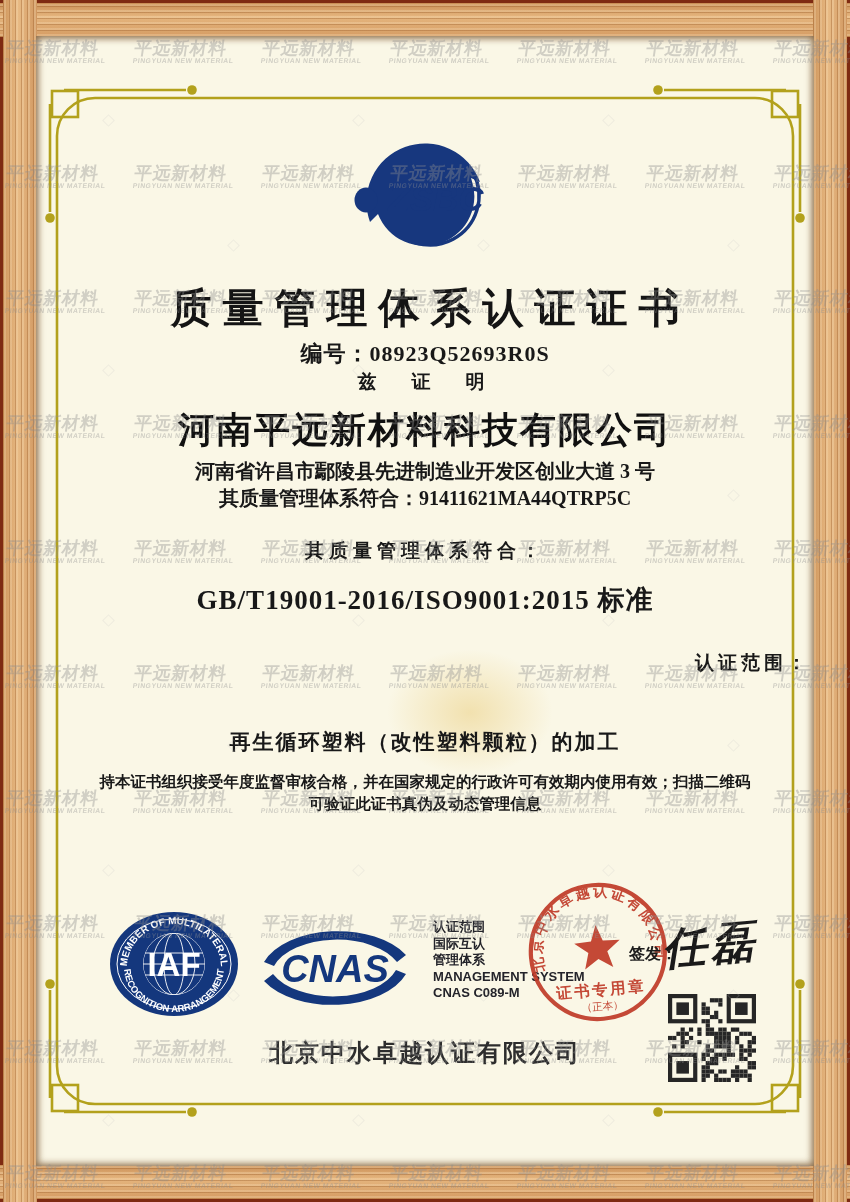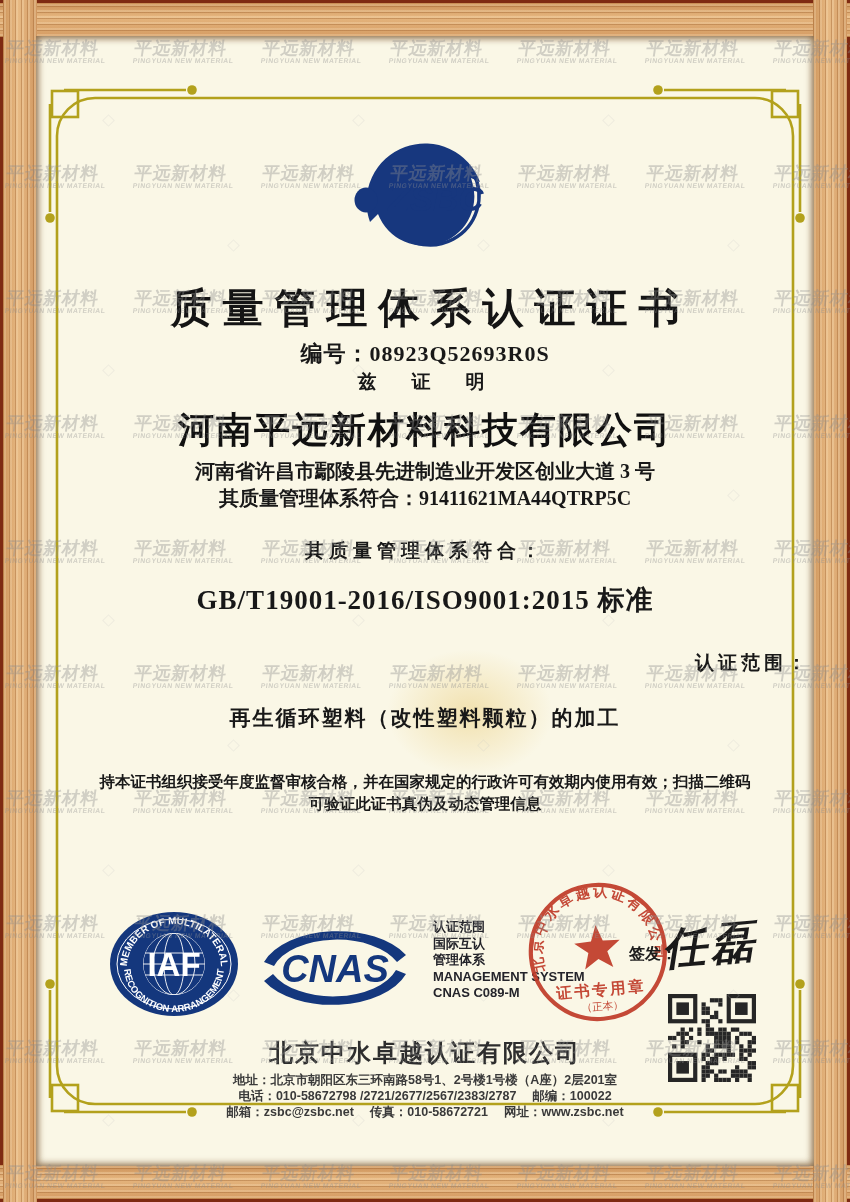--- a/index.html
+++ b/index.html
@@ -37,21 +37,21 @@
   .logo-zsbc{position:absolute;left:352px;top:136px;}
   .title{top:281px;font-size:41px;font-weight:bold;letter-spacing:11px;text-indent:11px;color:#141414;}
   .number{top:339px;font-size:22px;font-weight:bold;letter-spacing:1px;}
   .declare{top:369px;font-size:19px;font-weight:bold;letter-spacing:8px;}
   .company{top:406px;font-size:36px;font-weight:bold;letter-spacing:2px;color:#101010;}
   .addr{top:458px;font-size:20px;font-weight:bold;}
   .credit{top:485px;font-size:20px;font-weight:bold;}
   .syslabel{top:538px;font-size:19px;font-weight:bold;letter-spacing:5px;}
   .standard{top:582px;font-size:27px;font-weight:bold;letter-spacing:1px;}
   .scopelabel{top:650px;font-size:19px;font-weight:bold;letter-spacing:4px;text-align:right;}
-  .scope{top:704px;font-size:21px;font-weight:bold;letter-spacing:2px;}
+  .scope{top:728px;font-size:21px;font-weight:bold;letter-spacing:2px;}
   .dates{top:737px;font-size:20px;font-weight:bold;display:flex;justify-content:center;gap:46px;}
   .fineprint{top:771px;font-size:15.5px;font-weight:bold;line-height:1.42;width:665px;left:50%;right:auto;transform:translateX(-50%);}
 
   
   .iaf{position:absolute;left:108px;top:910px;}
   .cnas{position:absolute;left:250px;top:922px;}
   .accr-text{position:absolute;left:433px;top:919px;text-align:left;
     font-family:"Liberation Sans","DejaVu Sans",sans-serif;font-size:13px;font-weight:bold;color:#23232a;line-height:16.5px;}
 
   
@@ -325,25 +325,20 @@
         <rect x="32" y="80" width="4" height="4" fill="#262626"></rect>
         <rect x="44" y="80" width="4" height="4" fill="#262626"></rect>
         <rect x="48" y="80" width="4" height="4" fill="#262626"></rect>
         <rect x="52" y="80" width="4" height="4" fill="#262626"></rect>
         <rect x="56" y="80" width="4" height="4" fill="#262626"></rect>
         <rect x="64" y="80" width="4" height="4" fill="#262626"></rect>
         <rect x="76" y="80" width="4" height="4" fill="#262626"></rect>
       </svg>
 
     <div class="cline footer-co">北京中水卓越认证有限公司</div>
-    <div class="cline footer-addr">
-      <div>地址：北京市朝阳区东三环南路58号1、2号楼1号楼（A座）2层201室</div>
-      <div>电话：010-58672798 /2721/2677/2567/2383/2787　 邮编：100022</div>
-      <div>邮箱：zsbc@zsbc.net　 传真：010-58672721　 网址：www.zsbc.net</div>
-    </div>
   </div>
 
   <div class="wm-layer" id="wm-layer">
       <div class="wm" style="left:6px;top:40px">
         <div class="l1">平远新材料</div>
         <div class="l2">PINGYUAN NEW MATERIAL</div>
       </div>
       <div class="wm" style="left:134px;top:40px">
         <div class="l1">平远新材料</div>
         <div class="l2">PINGYUAN NEW MATERIAL</div>

